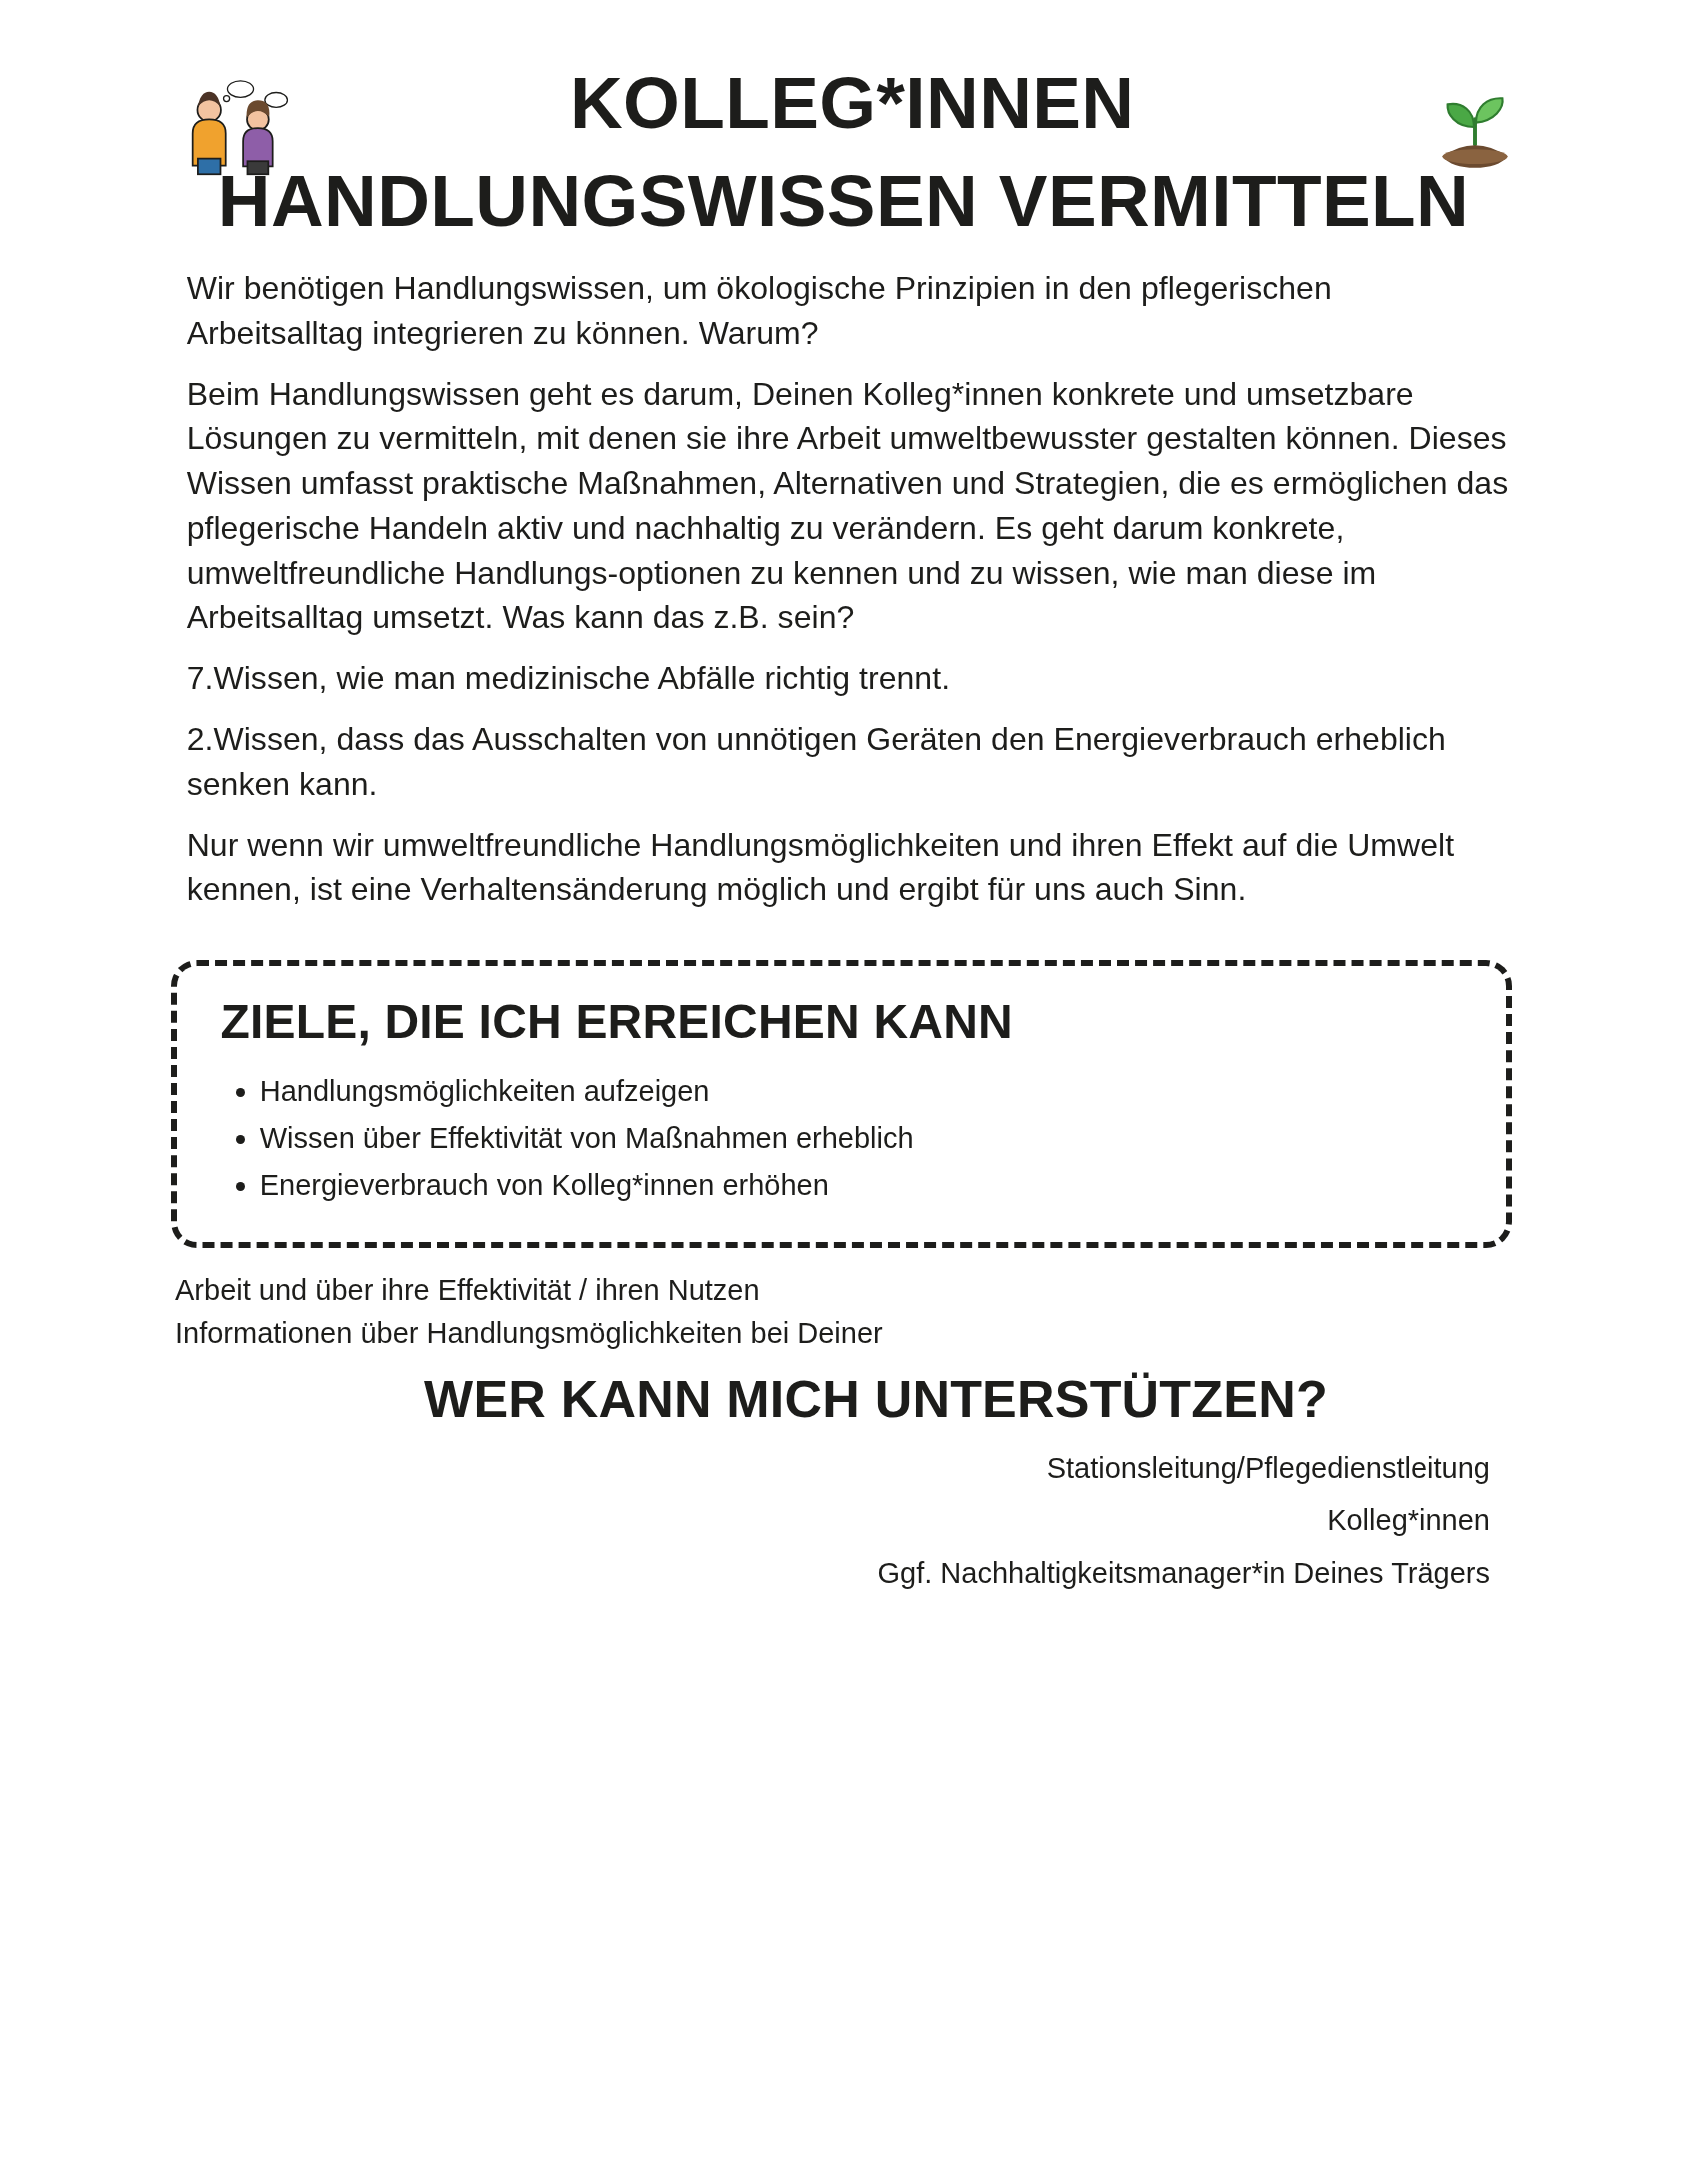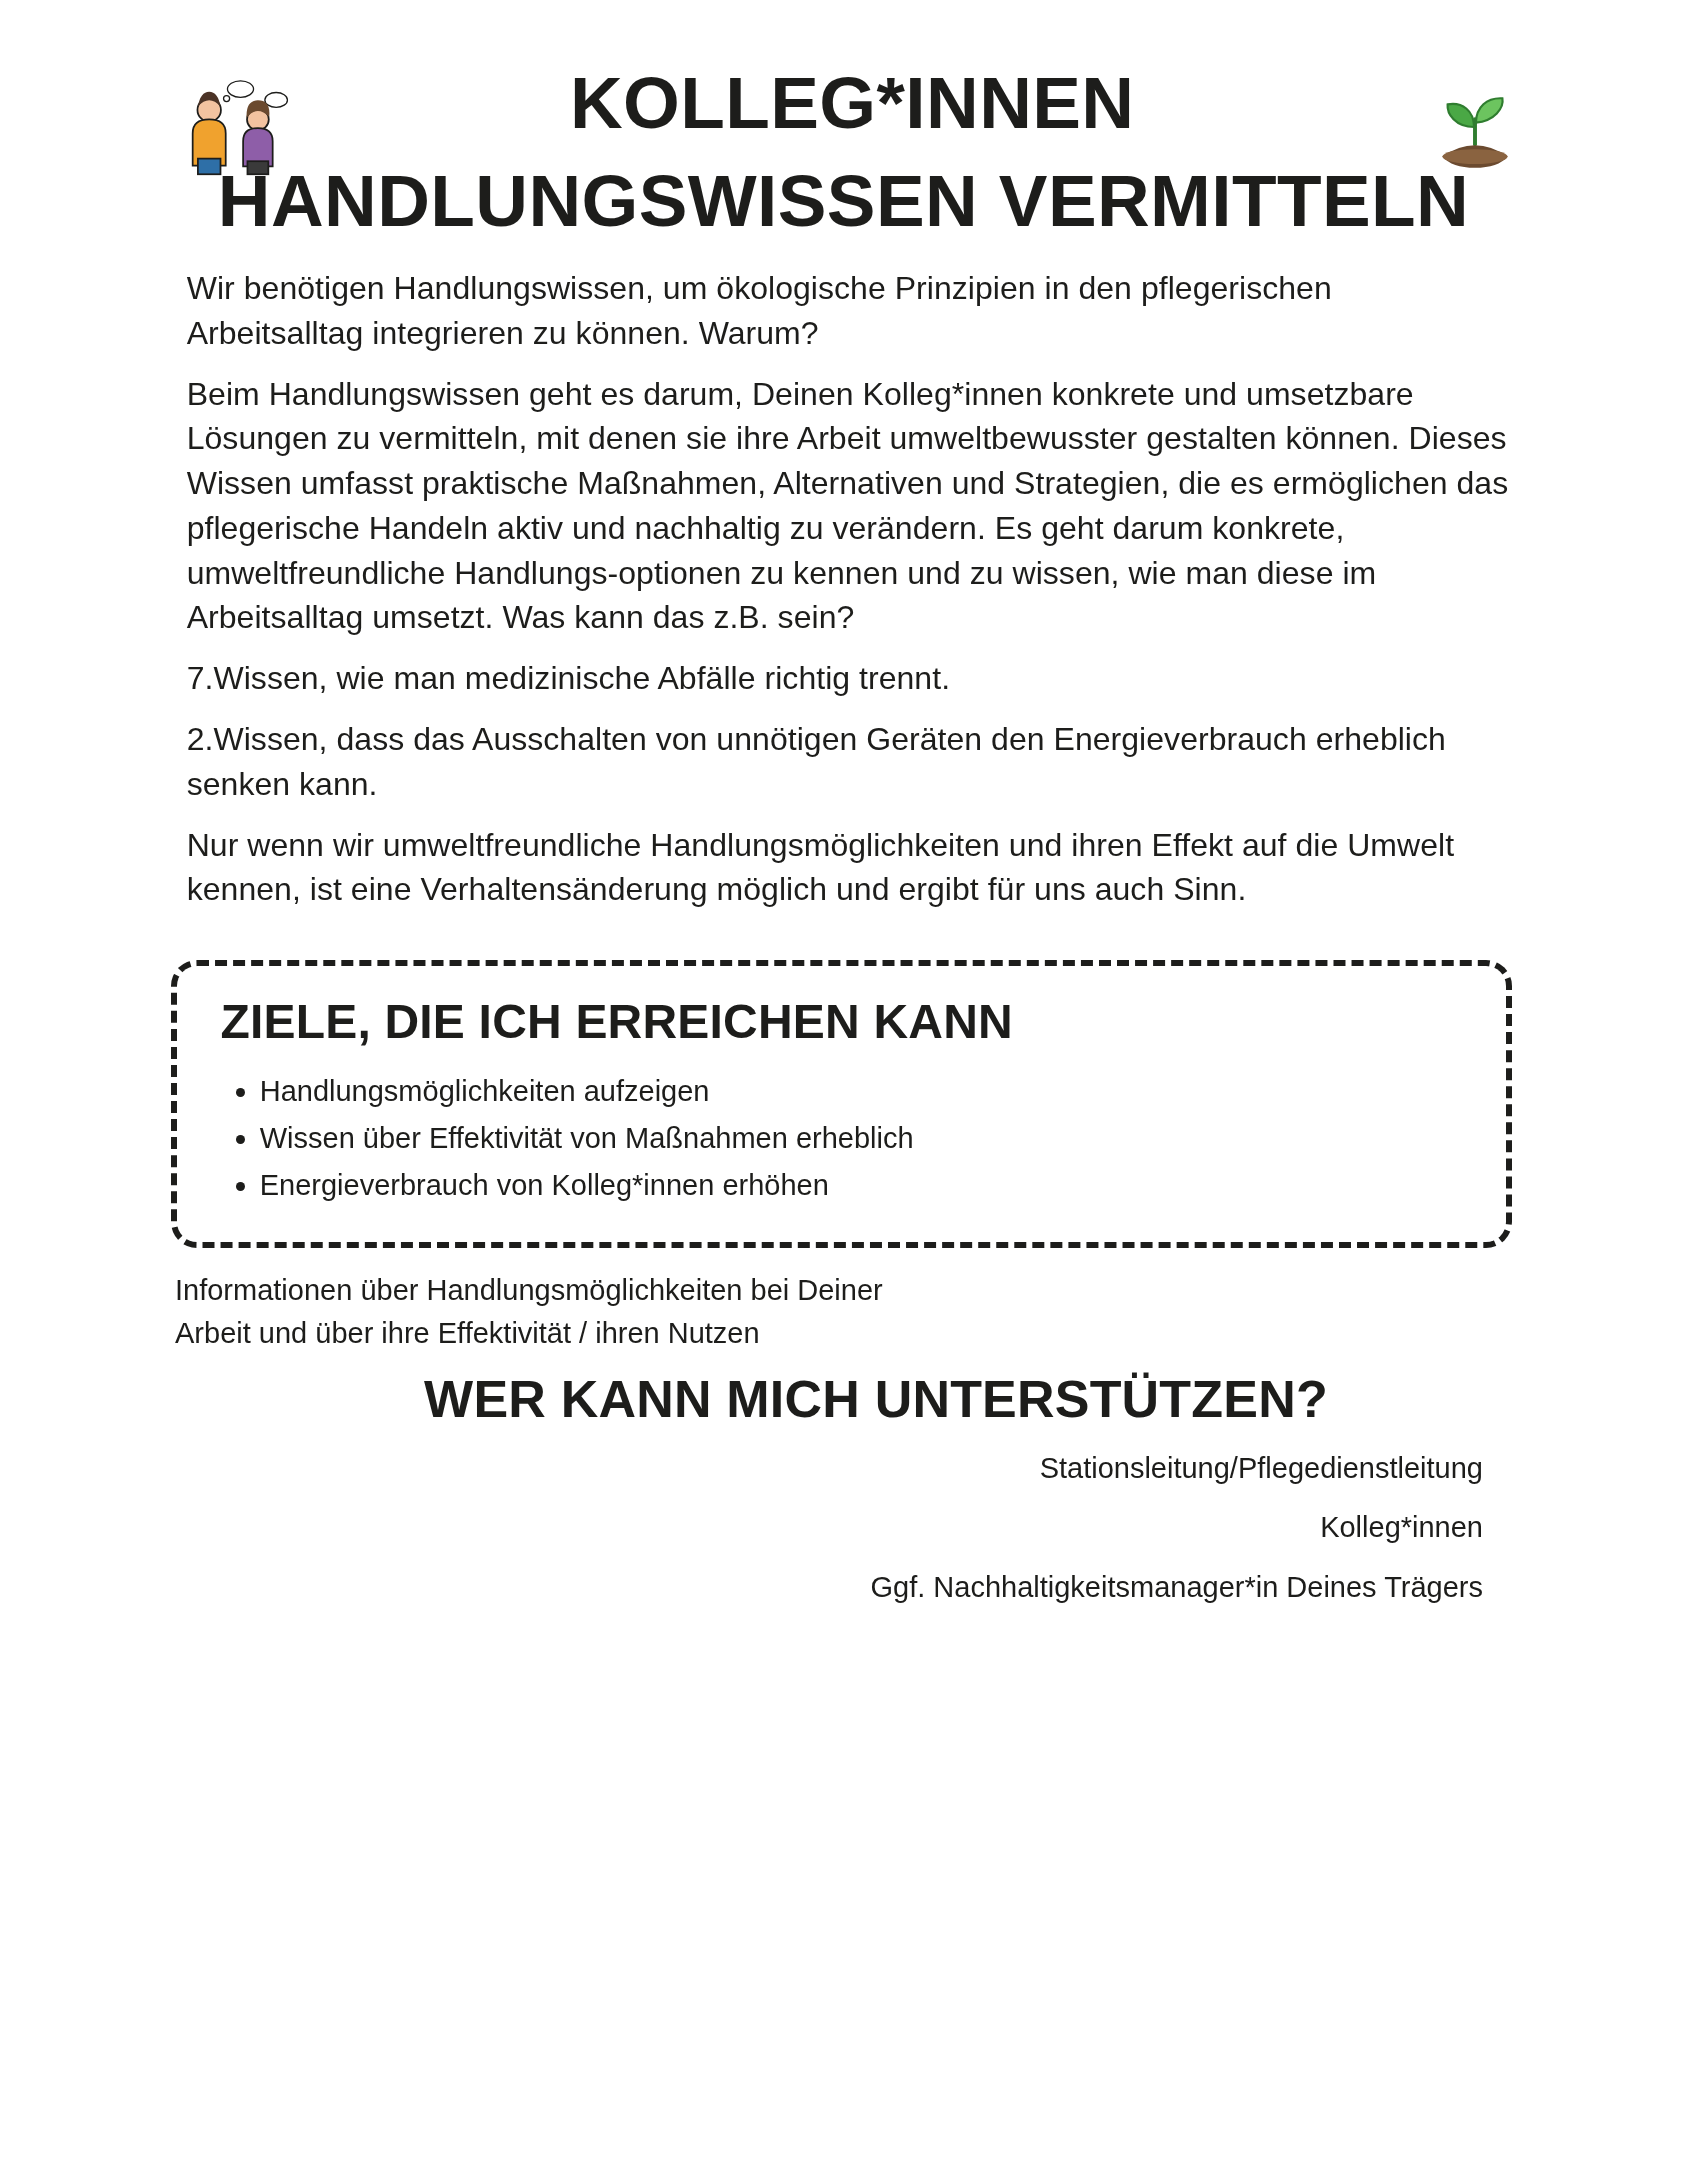--- a/index.html
+++ b/index.html
@@ -124,21 +124,21 @@
   }
   .needs-text p { margin: 0; }
 
   
   .support-text {
     font-size: 29px;
     line-height: 1.50;
     margin: 18.3px 26px 0 0;
     text-align: right;
   }
-  .support-text p { margin: 16px; }
+  .support-text p { margin: 9px; }
 
   svg { display: block; }
 </style>
 </head>
 <body>
 
 <div class="page">
 
   <div class="header">
 
@@ -191,22 +191,22 @@
     <div class="goals-box">
       <div class="goals-title">ZIELE, DIE ICH ERREICHEN KANN</div>
       <ul class="goals-list">
         <li>Handlungsmöglichkeiten aufzeigen</li>
         <li>Wissen über Effektivität von Maßnahmen erheblich</li>
         <li>Energieverbrauch von Kolleg*innen erhöhen</li>
       </ul>
     </div>
 
     <div class="needs-text">
+      <p>Arbeit und über ihre Effektivität / ihren Nutzen</p>
       <p>Informationen über Handlungsmöglichkeiten bei Deiner</p>
-      <p>Arbeit und über ihre Effektivität / ihren Nutzen</p>
     </div>
 
     <h2 class="section-heading centered-right">WER KANN MICH UNTERSTÜTZEN?</h2>
     <div class="support-text">
       <p>Stationsleitung/Pflegedienstleitung</p>
       <p>Kolleg*innen</p>
       <p>Ggf. Nachhaltigkeitsmanager*in Deines Trägers</p>
     </div>
   </div>
 

